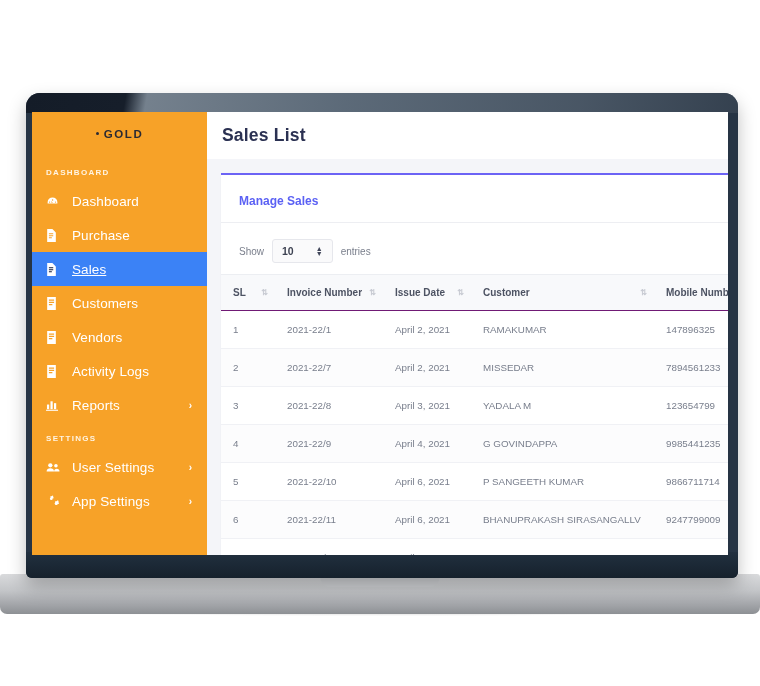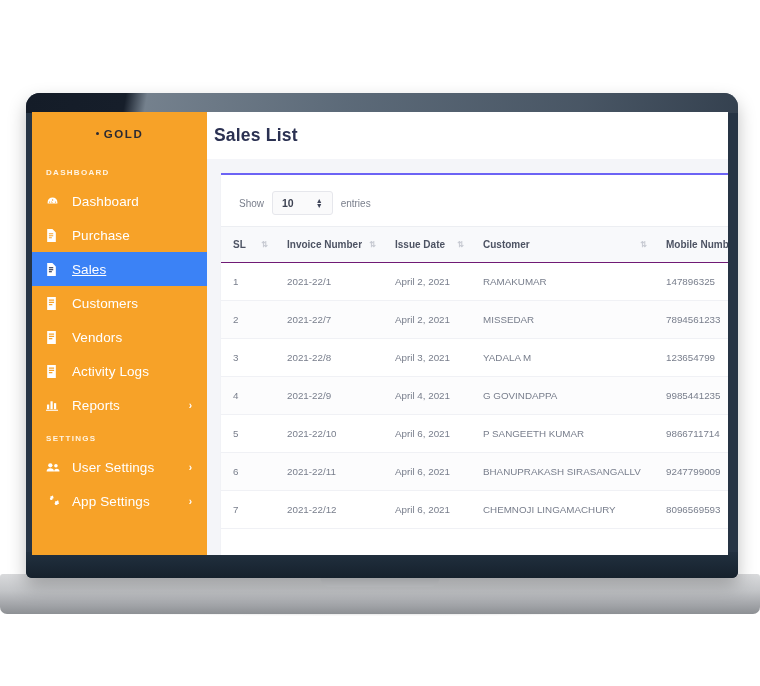--- a/index.html
+++ b/index.html
@@ -65,21 +65,21 @@
   }
   .nav-item.active{background:#3b82f6;text-decoration:underline;}
   .nav-ico{width:26px;display:flex;align-items:center;justify-content:flex-start;flex:0 0 26px;}
   .nav-ico svg{display:block;}
   .nav-label{font-size:13.5px;letter-spacing:.1px;}
   .chev{position:absolute;right:15px;top:50%;transform:translateY(-50%);
     font-size:10px;color:#ffffff;font-weight:bold;}
 
   
   .content{position:absolute;left:175px;top:0;right:0;bottom:0;background:#f4f5f9;}
-  .topbar{height:47px;background:#ffffff;display:flex;align-items:center;padding-left:7px;}
+  .topbar{height:47px;background:#ffffff;display:flex;align-items:center;padding-left:15px;}
   .page-title{font-size:17.5px;font-weight:bold;color:#2b3152;letter-spacing:.2px;}
   .card{
     margin:14px 0 0 14px;background:#ffffff;border-top:2px solid #6c63f5;
     min-height:400px;box-shadow:0 1px 2px rgba(0,0,0,.04);
   }
   .card-head{padding:16px 0 13px 18px;border-bottom:1px solid #edeef2;}
   .card-title{color:#5b61f4;font-size:12px;font-weight:bold;}
   .table-tools{padding:16px 0 11px 18px;display:flex;align-items:center;gap:8px;}
   .tool-lbl{font-size:10px;color:#7a7f8c;}
   .entries-select{
@@ -229,20 +229,23 @@
         <span class="chev">›</span>
       </div>
     </div>
 
     <div class="content">
       <div class="topbar">
         <div class="page-title">Sales List</div>
       </div>
 
       <div class="card">
+        <div class="card-head">
+          <span class="card-title">Manage Sales</span>
+        </div>
 
         <div class="table-tools">
           <span class="tool-lbl">Show</span>
           <span class="entries-select">
             <span class="entries-val">10</span>
             <span class="spin">
                 <span>▲</span>
                 <span>▼</span>
               </span>
           </span>

